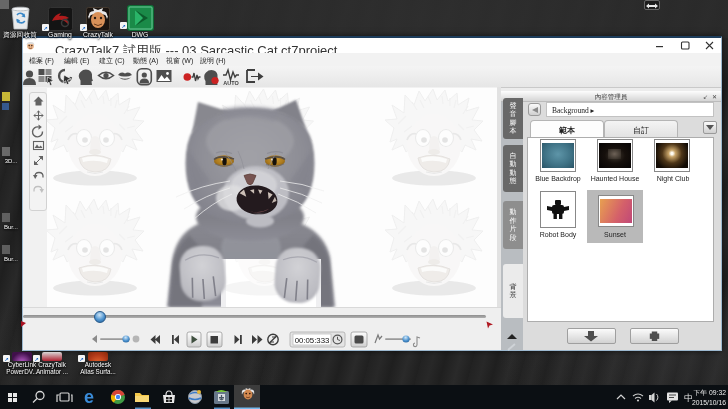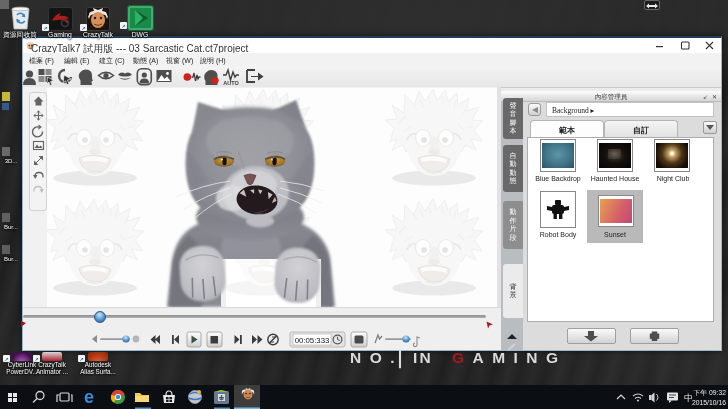--- a/index.html
+++ b/index.html
@@ -23,21 +23,21 @@
   .deskicon .lbl { text-shadow:0 1px 2px #000, 0 0 2px #000; white-space:nowrap; }
   .sc { position:absolute; width:7px; height:7px; background:#f4f4f4; border-radius:1px;
         display:flex; align-items:center; justify-content:center; }
   .sc:after { content:"\2197"; color:#1464c8; font-size:5px; font-weight:bold; }
 
   
   #win { position:absolute; left:22px; top:36px; width:700px; height:315px;
      background:#ececec; border:1px solid #9cb8cf; border-top:2px solid #1d3d5c;
      box-shadow:0 0 6px rgba(0,0,0,.6); }
   #titlebar { position:absolute; left:0; top:0; width:100%; height:15px; background:#ffffff; }
-  #title { position:absolute; left:8px; top:3.5px; font-size:10px; color:#333; }
+  #title { position:absolute; left:32px; top:3.5px; font-size:13px; color:#333; }
   #menubar { position:absolute; left:0; top:15px; width:100%; height:13px; background:#f2f2f2;
      font-size:7px; color:#222; }
   #menubar span { position:absolute; top:3px; }
   #toolbar { position:absolute; left:0; top:28px; width:100%; height:22px;
      background:linear-gradient(#f4f4f4,#e6e6e6); border-bottom:1px solid #c9c9c9; }
   
   #mainarea { position:absolute; left:0; top:49px; width:478px; height:220px; background:#f1f1f1; }
   #canvas { position:absolute; left:24px; top:1px; width:450px; height:219px; background:#fdfdfd; overflow:hidden; }
   
   #lstrip { position:absolute; left:6px; top:5px; width:18px; height:119px;
@@ -401,21 +401,21 @@
       <div class="abs" style="left:6px;top:244px;width:9px;height:2px;background:#cfd3d7;transform:rotate(-40deg)"></div>
     </div>
     <div id="panel">
       <div class="abs" style="left:5px;top:1px;width:13px;height:13px;background:linear-gradient(#fafafa,#cfcfcf);border:1px solid #9a9a9a;border-radius:3px">
         <div style="width:0;height:0;margin:2.5px auto;border-right:6px solid #8a8a8a;border-top:3px solid transparent;border-bottom:3px solid transparent"></div>
       </div>
       <div class="abs" style="left:23px;top:0;width:168px;height:15px;background:#fff;border:1px solid #c2c2c2">
         <span style="position:absolute;left:5px;top:3px;font-size:7.5px;font-family:'Liberation Serif',serif;color:#222">Background ▸</span>
       </div>
       <div class="abs" style="left:7px;top:18px;width:74px;height:17px;background:#fdfdfd;border:1px solid #b5b5b5;border-bottom:none;border-radius:4px 4px 0 0;text-align:center;font-size:8px;font-weight:bold;color:#222;padding-top:4px">範本</div>
-      <div class="abs" style="left:81px;top:18px;width:74px;height:17px;background:linear-gradient(#f4f4f4,#e2e2e2);border:1px solid #b5b5b5;border-bottom:none;border-radius:4px 4px 0 0;text-align:center;font-size:8px;font-weight:bold;color:#222;padding-top:4px">自訂</div>
+      <div class="abs" style="left:81px;top:18px;width:74px;height:17px;background:linear-gradient(#f4f4f4,#e2e2e2);border:1px solid #b5b5b5;border-bottom:none;border-radius:4px 4px 0 0;text-align:center;font-size:8px;font-weight:normal;color:#222;padding-top:4px">自訂</div>
       <div class="abs" style="left:180px;top:19px;width:14px;height:13px;background:linear-gradient(#fafafa,#cfcfcf);border:1px solid #9a9a9a;border-radius:2px">
         <div style="width:0;height:0;margin:3px auto;border-top:5px solid #555;border-left:4px solid transparent;border-right:4px solid transparent"></div>
       </div>
       <div id="pcontent" class="abs" style="left:4px;top:35px;width:187px;height:185px;background:#fff;border:1px solid #adadad">
 
         <div class="abs" style="left:59px;top:52px;width:56px;height:53px;background:#b9b9b9"></div>
 
         <div class="abs" style="left:12px;top:1px;width:36px;height:33px;background:#fff;border:1px solid #888">
           <div class="abs" style="left:1px;top:3px;width:32px;height:25px;background:radial-gradient(ellipse at 50% 45%,#5e95a8,#3e7184 60%,#2a5466)"></div>
         </div>
@@ -456,21 +456,20 @@
         <svg width="47" height="14" viewBox="0 0 47 14">
             <g fill="#4e4e4e">
               <rect x="20.8" y="2.5" width="5.4" height="9.5"></rect>
               <rect x="18.8" y="4.5" width="9.4" height="5.4"></rect>
             </g>
           </svg>
       </div>
     </div>
   </div>
 
-  <div class="abs" style="left:350px;top:347px;font-size:15.5px;font-weight:bold;color:#dadada;letter-spacing:8.5px;font-family:'Liberation Sans',sans-serif">NO<span style="letter-spacing:1px">.</span><span style="font-size:18px;vertical-align:-1px">∣</span><span style="letter-spacing:2px">I</span>N <span style="color:#a8161f">G</span>AMING</div>
 
   <div class="abs" style="left:644px;top:0;width:16px;height:10px;background:#1c1c1c;border:1px solid #666;border-radius:2px">
   <svg width="14" height="8" viewBox="0 0 14 8" style="display:block;margin:0.5px auto">
         <path d="M1 4 L4 1.5 L4 3 L10 3 L10 1.5 L13 4 L10 6.5 L10 5 L4 5 L4 6.5 Z" fill="#e8e8e8"></path>
       </svg>
     </div>
   <div class="abs" style="left:0;top:0;width:9px;height:9px;background:#777;opacity:0.8"></div>
 
   <div class="deskicon" style="left:2px;top:5px;width:36px">
     <svg width="23" height="25" viewBox="0 0 23 25" style="display:block;margin:0 auto">

